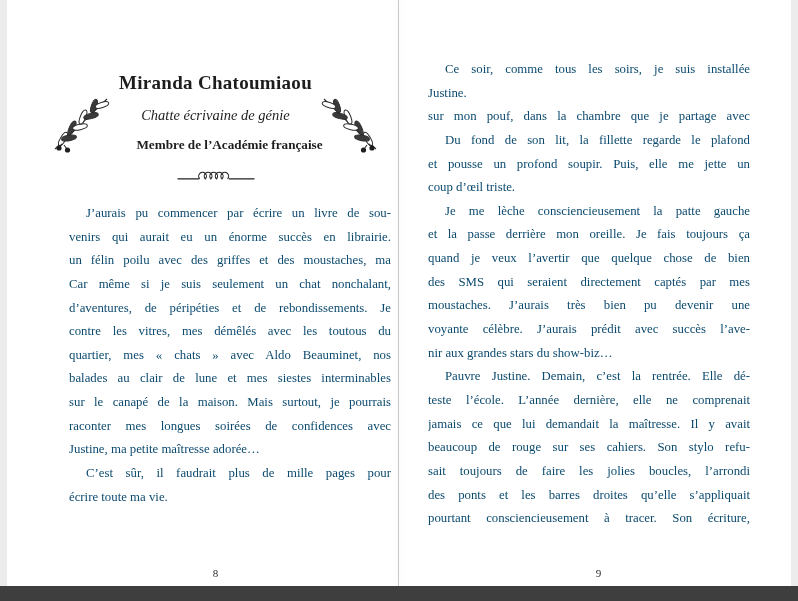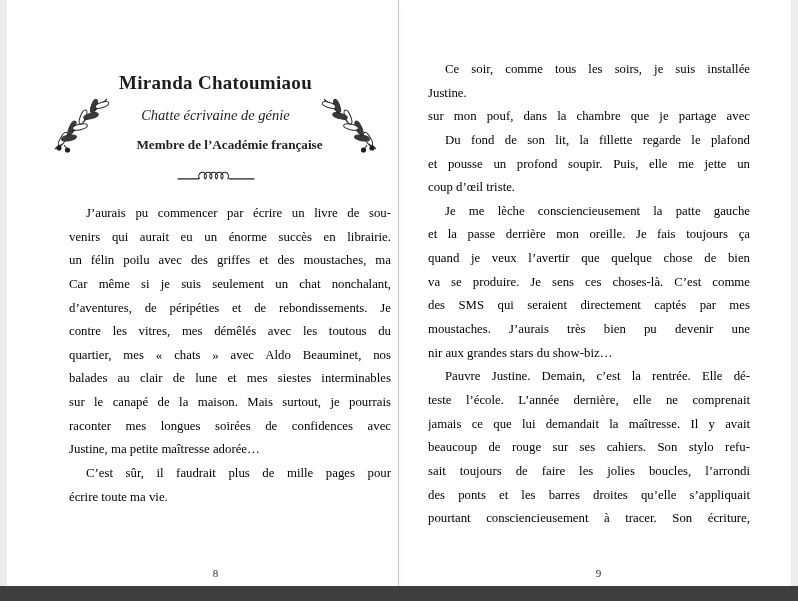--- a/index.html
+++ b/index.html
@@ -23,21 +23,21 @@
 
   .chapter-header { position:relative; text-align:center; padding-top:70px; }
   .title { font-size:19px; font-weight:700; letter-spacing:.3px; line-height:26px; }
   .subtitle { font-style:italic; font-size:14.5px; margin-top:9px; line-height:21px; }
   .affiliation { font-weight:700; font-size:13.2px; margin-top:10px; line-height:18px;padding-left:28px; }
   .branch { position:absolute; top:92px; width:64px; height:62px; }
   .branch.l { left:34px; }
   .branch.r { right:34px; transform:scaleX(-1); }
   .ornament { display:block; margin:15px auto 0; }
 
-  .page-body { font-size:12.8px; line-height:23.65px; color:#000000; }
+  .page-body { font-size:12.8px; line-height:23.65px; color:#0c4a6e; }
   .half.left .page-body { margin:15px 0 0 53px; width:322px; }
   .half.right .page-body { padding-top:58px; margin-left:29px; width:322px; }
 
   .line { display:block; height:23.65px; overflow:hidden; text-align:justify; text-align-last:justify; }
   .line.end { text-align-last:left; }
   .line.ind { text-indent:17px; }
 
   .folio { position:absolute; top:567px; left:0; width:100%; text-align:center; font-size:11px; color:#2a2a2a; }
 
   svg .stroke { stroke:#2b2b2b; stroke-width:1.1; fill:none; }
@@ -124,23 +124,23 @@
       </p>
       <p>
         <span class="line ind">Du fond de son lit, la fillette regarde le plafond</span>
         <span class="line">et pousse un profond soupir. Puis, elle me jette un</span>
         <span class="line end">coup d’œil triste.</span>
       </p>
       <p>
         <span class="line ind">Je me lèche consciencieusement la patte gauche</span>
         <span class="line">et la passe derrière mon oreille. Je fais toujours ça</span>
         <span class="line">quand je veux l’avertir que quelque chose de bien</span>
-        <span class="line">va se produire. Je sens ces choses-là. C’est comme</span>
         <span class="line">des SMS qui seraient directement captés par mes</span>
         <span class="line">moustaches. J’aurais très bien pu devenir une</span>
+        <span class="line">voyante célèbre. J’aurais prédit avec succès l’ave-</span>
         <span class="line end">nir aux grandes stars du show-biz…</span>
       </p>
       <p>
         <span class="line ind">Pauvre Justine. Demain, c’est la rentrée. Elle dé-</span>
         <span class="line">teste l’école. L’année dernière, elle ne comprenait</span>
         <span class="line">jamais ce que lui demandait la maîtresse. Il y avait</span>
         <span class="line">beaucoup de rouge sur ses cahiers. Son stylo refu-</span>
         <span class="line">sait toujours de faire les jolies boucles, l’arrondi</span>
         <span class="line">des ponts et les barres droites qu’elle s’appliquait</span>
         <span class="line">pourtant consciencieusement à tracer. Son écriture,</span>

